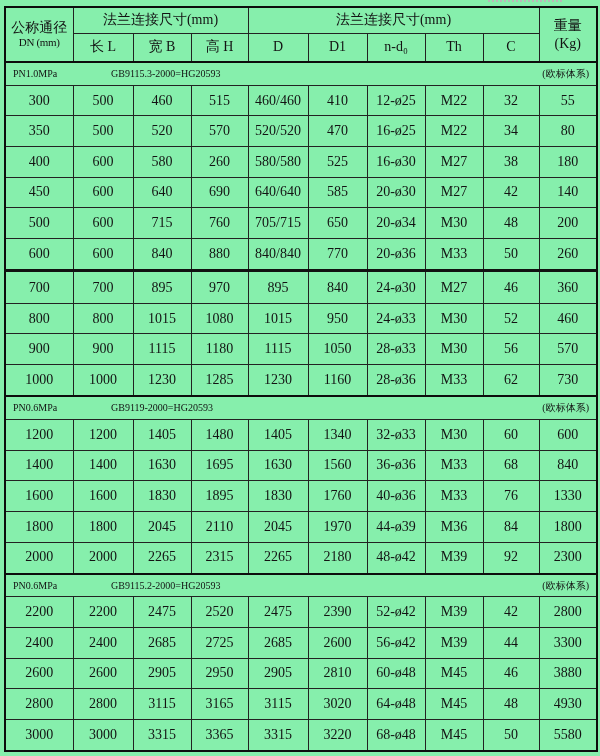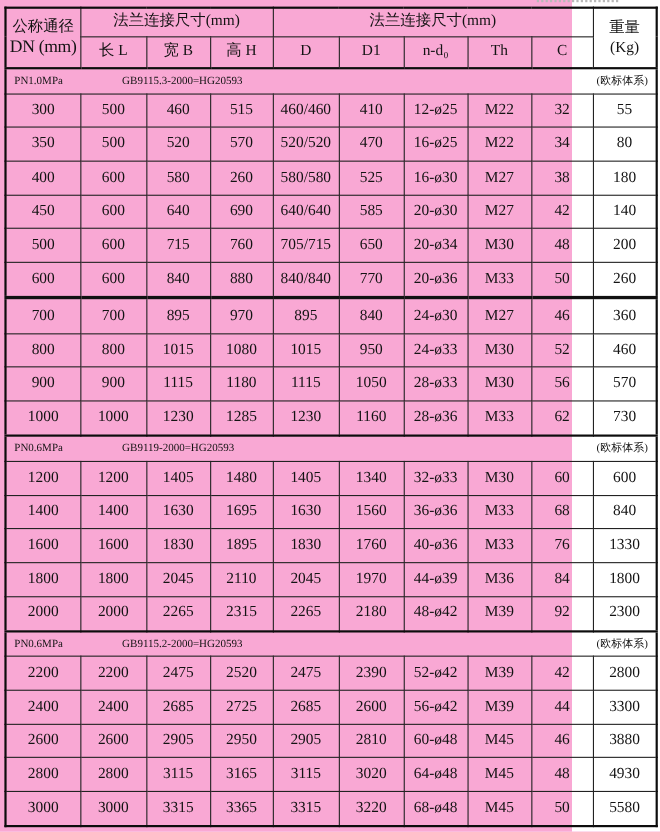--- a/index.html
+++ b/index.html
@@ -1,42 +1,42 @@
 <!DOCTYPE html>
 <html><head>
 <meta charset="utf-8">
 <style>
   html,body{margin:0;padding:0;}
   body{
     width:600px;height:756px;background:#fff;overflow:hidden;
     font-family:"Liberation Serif","DejaVu Serif",serif;
     color:#131313;
   }
-  .page{position:relative;width:520px;height:756px;background:#f9a8d4;}
+  .page{position:relative;width:600px;height:756px;background:#86efac;}
   .top-artifact{
     position:absolute;top:0;left:488px;width:74px;height:2px;
     border-top:2px dotted #b9b9b9;
   }
   table.spec{
     position:absolute;left:4px;top:6px;width:592px;height:746px;
     border-collapse:collapse;table-layout:fixed;
     border:2px solid #0d0d0d;
   }
   th,td{
     border:1px solid #222;
     padding:0;text-align:center;vertical-align:middle;
     font-weight:normal;font-size:14px;line-height:1.15;
     overflow:hidden;white-space:nowrap;
   }
   thead tr.grouphead{height:26px;}
   thead tr.subhead{height:29px;}
   thead th.span2{border-bottom:2px solid #0d0d0d;}
   thead tr.subhead th{border-bottom:2px solid #0d0d0d;}
   .two-line div{line-height:1.25;}
-  .dn-small{font-size:16px;letter-spacing:-0.3px;}
+  .dn-small{font-size:11px;letter-spacing:-0.3px;}
   tr.section-row td{
     border-top:2px solid #0d0d0d;
     font-size:10px;
   }
   tr.seam td{border-top:3px solid #111;}
   .section-inner{
     display:flex;align-items:center;width:100%;
   }
   .section-inner .pn{
     text-align:left;padding-left:7px;min-width:80px;

